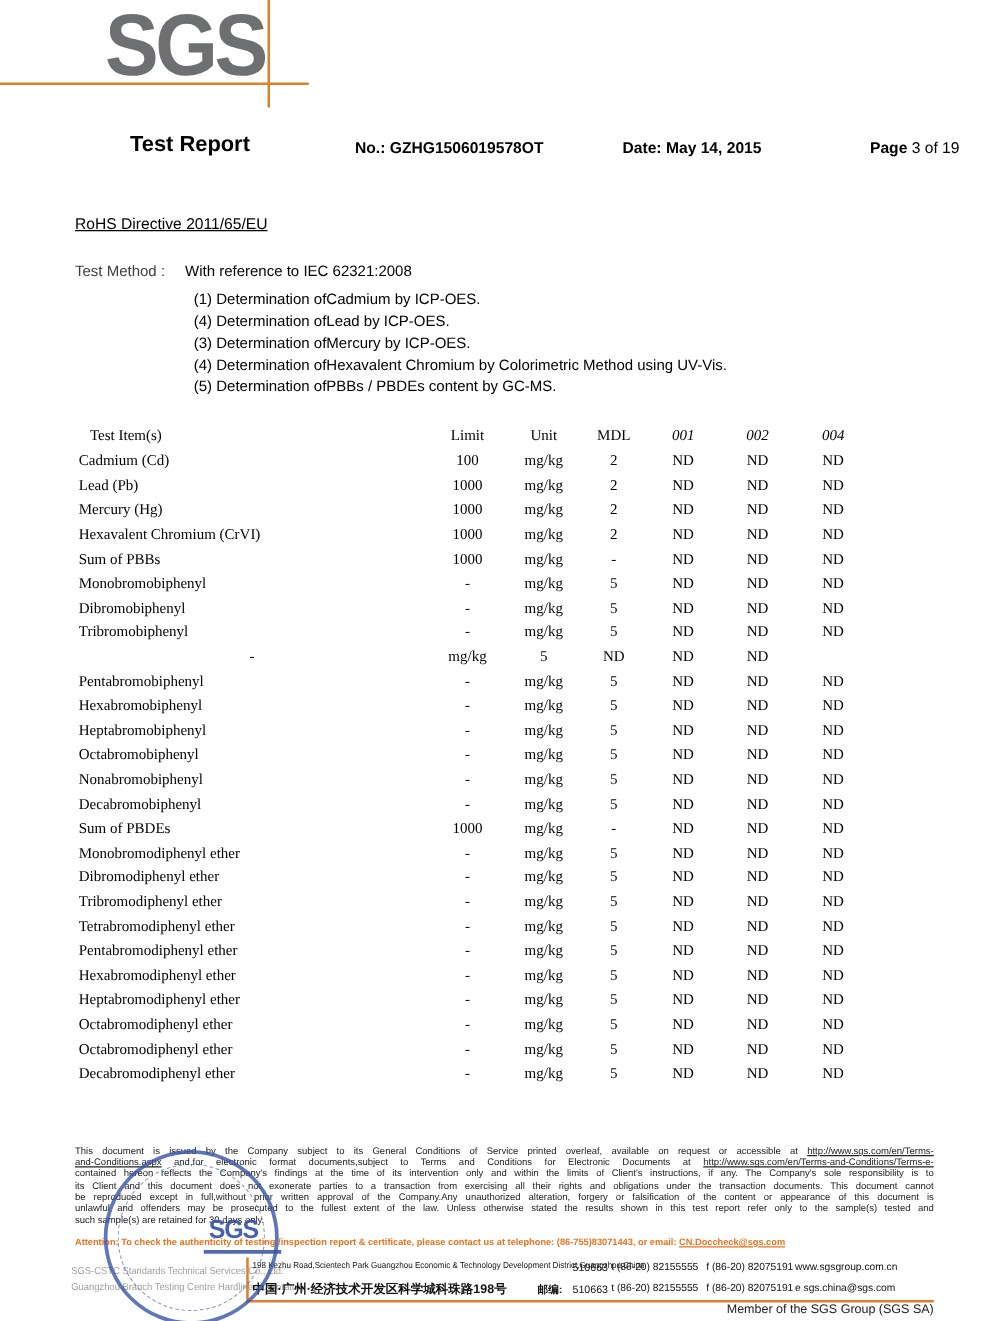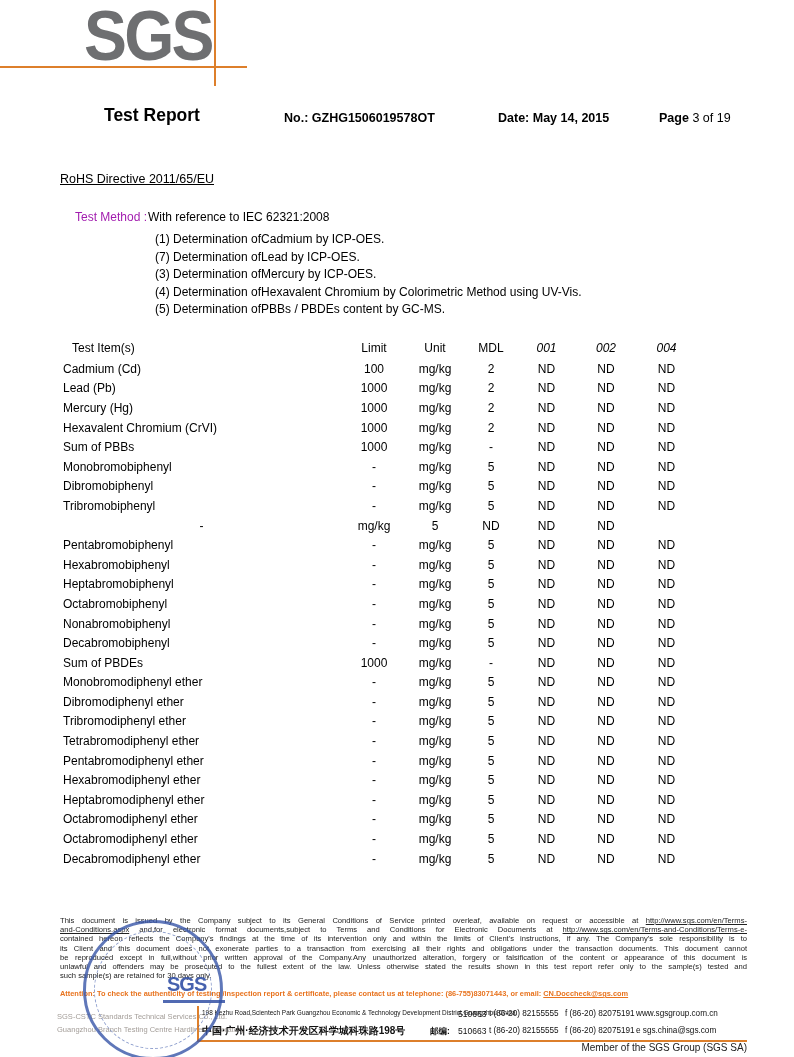--- a/index.html
+++ b/index.html
@@ -8,35 +8,35 @@
 
   
   .logo-text{position:absolute;left:84px;top:6px;font-size:70px;line-height:60px;font-weight:700;
              letter-spacing:-3px;color:#6e6f71;transform:scaleX(.92);transform-origin:left top;}
   .logo-hline{position:absolute;left:0;top:66px;width:247px;height:2px;background:#dd7f2b;}
   .logo-vline{position:absolute;left:214px;top:0;width:2px;height:86px;background:#dd7f2b;}
 
   
   .h-title{position:absolute;left:104px;top:105px;font-size:17.5px;font-weight:700;color:#000;}
   .h-field{position:absolute;top:111px;font-size:12.5px;font-weight:700;color:#000;white-space:nowrap;}
-  .h-no{left:284px;} .h-date{left:498px;} .h-page{left:639px;padding-left:20px;}
+  .h-no{left:284px;} .h-date{left:498px;} .h-page{left:676px;padding-left:20px;}
   .h-page .pval{font-weight:400;}
 
   
   .rohs-head{position:absolute;left:60px;top:172px;font-size:12.5px;font-weight:400;
              text-decoration:underline;color:#000;}
-  .tm-label{position:absolute;left:60px;top:210px;font-size:12px;color:#a21caf;margin-left:15px;}
+  .tm-label{position:absolute;left:60px;top:210px;font-size:12px;color:#404040;}
   .tm-ref{position:absolute;left:148px;top:210px;font-size:12px;color:#000;}
   .tm-list{position:absolute;left:155px;top:232px;}
   .tm-line{height:17.6px;font-size:12px;color:#000;white-space:nowrap;}
 
   
   .rtable{position:absolute;left:60px;top:337px;width:700px;}
   .trow{display:grid;grid-template-columns:283px 62px 60px 52px 59px 60px 61px;
-        height:19.6px;align-items:center;}
+        height:19.6px;align-items:center;font-family:Liberation Serif, serif;}
   .thead{height:22px;}
   .tcell{font-size:12px;color:#000;text-align:center;white-space:nowrap;}
   .c-item{text-align:left;padding-left:3px;}
   .thead .c-item{padding-left:12px;}
   .samp{font-style:italic;}
 
   
   .legal{position:absolute;left:60px;top:916px;width:687px;}
   .legal-line{font-size:7.6px;line-height:9.2px;color:#222;text-align:justify;text-align-last:justify;
               white-space:nowrap;}
@@ -88,21 +88,21 @@
   <span class="h-title">Test Report</span>
   <span class="h-field h-no"><span>No.:</span>&nbsp;<span>GZHG1506019578OT</span></span>
   <span class="h-field h-date"><span>Date:</span>&nbsp;<span>May 14, 2015</span></span>
   <span class="h-field h-page"><span>Page</span>&nbsp;<span class="pval">3 of 19</span></span>
 
   <div class="rohs-head">RoHS Directive 2011/65/EU</div>
   <div class="tm-label">Test Method :</div>
   <div class="tm-ref">With reference to IEC 62321:2008</div>
   <div class="tm-list">
       <div class="tm-line">(1) Determination ofCadmium by ICP-OES.</div>
-      <div class="tm-line">(7) Determination ofLead by ICP-OES.</div>
+      <div class="tm-line">(4) Determination ofLead by ICP-OES.</div>
       <div class="tm-line">(3) Determination ofMercury by ICP-OES.</div>
       <div class="tm-line">(4) Determination ofHexavalent Chromium by Colorimetric Method using UV-Vis.</div>
       <div class="tm-line">(5) Determination ofPBBs / PBDEs content by GC-MS.</div>
     </div>
 
   <div class="rtable">
     <div class="trow thead">
       <span class="tcell c-item">Test Item(s)</span>
       <span class="tcell">Limit</span>
       <span class="tcell">Unit</span>

